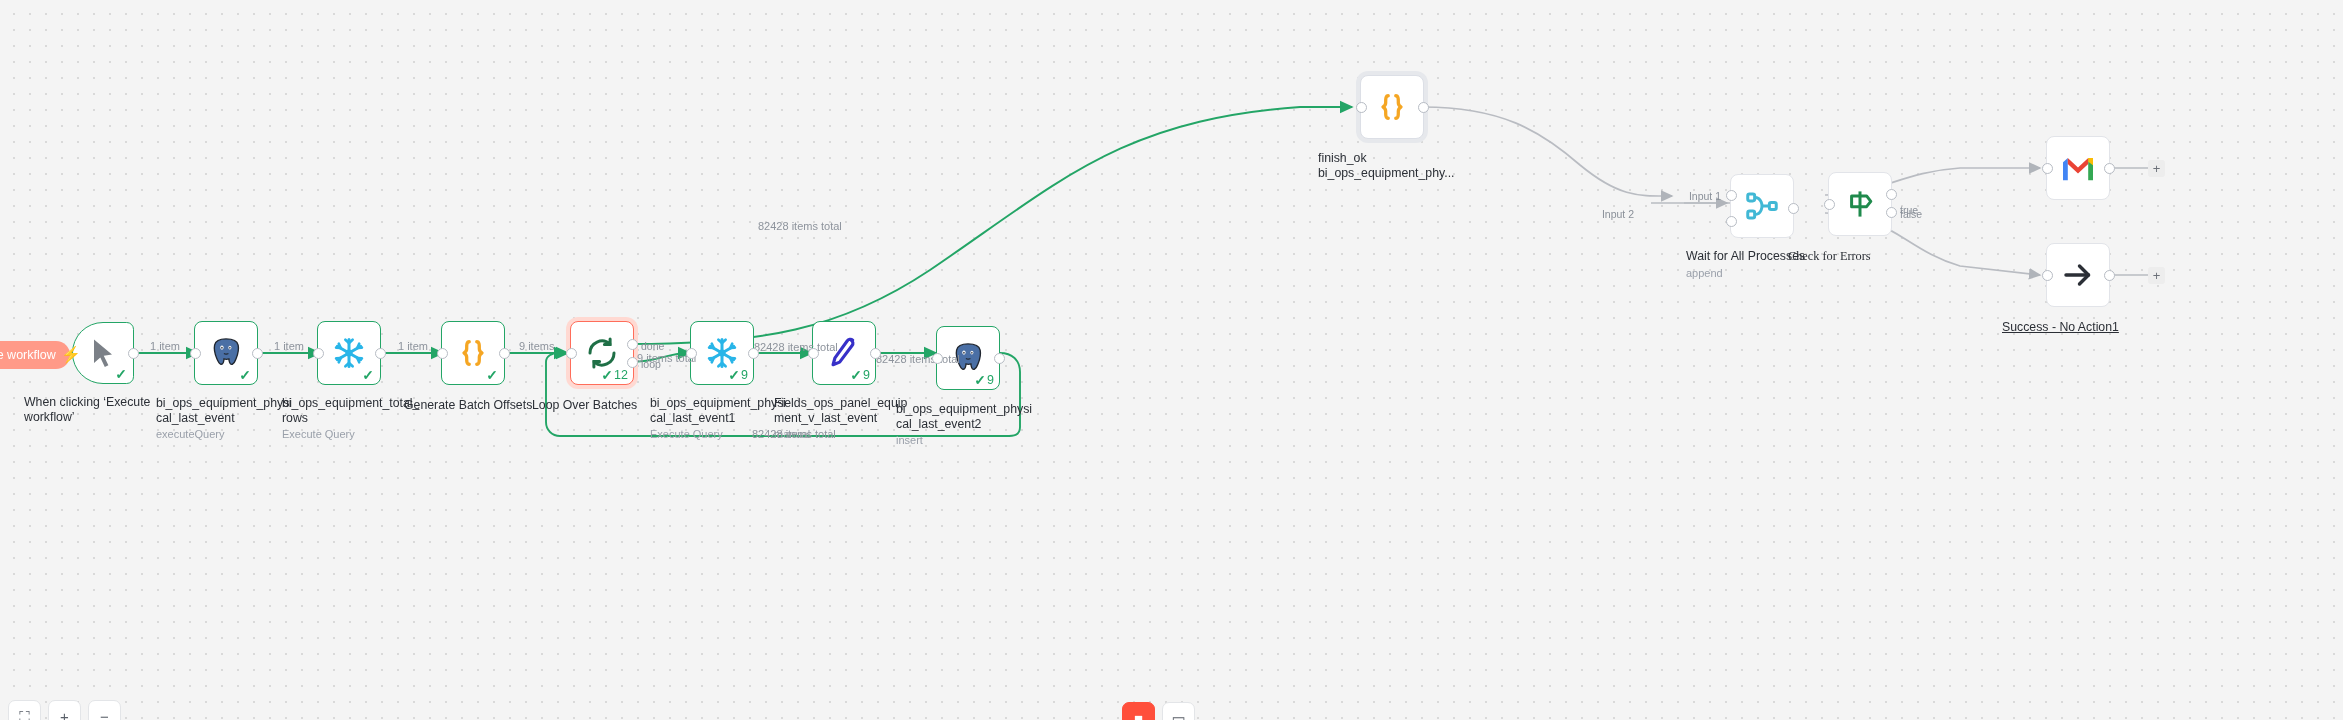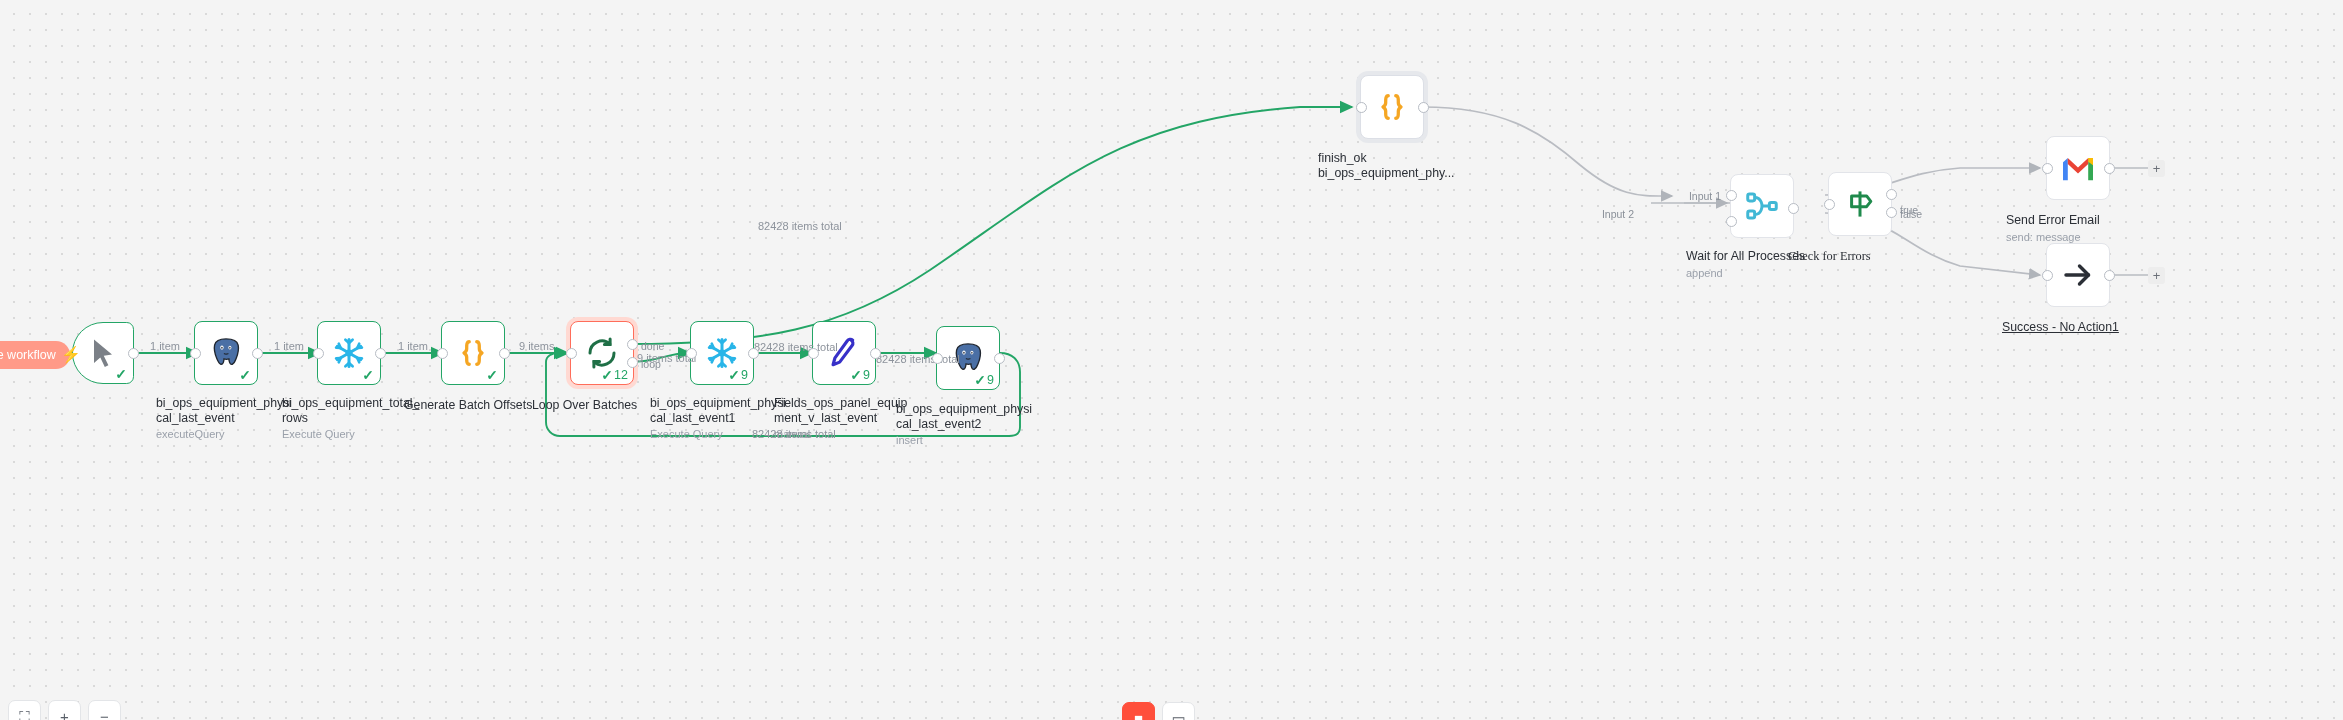--- a/index.html
+++ b/index.html
@@ -205,20 +205,24 @@
       <svg viewBox="0 0 24 24">
           <path d="M6 3 L18 13 L12.5 13.8 L15.6 20.2 L13.2 21.4 L10.2 15 L6 18.6 Z" fill="#7b8087"></path>
         </svg>
     </span>
     <span class="nodestatus">
       <span class="tick">✓</span>
         <span class="cnt"></span>
     </span>
   </div>
   <div class="port" style="left:128px; top:348px;"></div>
+  <div class="caption" style="left:24px; top:380px; width:160px;">
+    <span>When clicking ‘Execute
+workflow’</span>
+  </div>
 
   <div class="node ok" style="left:194px; top:321px;">
     <span class="glyph">
       <svg viewBox="0 0 24 24">
         <path d="M12 2.6c-3.6 0-7 1.2-7.6 4.1-.6 2.8.4 6.5 1.6 9.3.7 1.6 1.6 3.2 2.6 3.5.8.2 1.3-.5 1.6-1.2.2-.5.4-1.6.5-2.4.5.2 1 .3 1.5.3.6 0 1.2-.1 1.7-.3.1.9.3 2 .6 2.6.3.7.9 1.3 1.7 1 1-.4 1.9-2 2.5-3.6 1.1-2.8 2-6.4 1.4-9.2C19.5 3.8 15.8 2.6 12 2.6z" fill="#4a6fa5" stroke="#20262f" stroke-width="0.9"></path>
         <ellipse cx="9.3" cy="8.4" rx="1.1" ry="1.4" fill="#ffffff"></ellipse>
         <ellipse cx="9.3" cy="8.5" rx="0.5" ry="0.7" fill="#20262f"></ellipse>
         <ellipse cx="14.6" cy="8.4" rx="1" ry="1.3" fill="#ffffff"></ellipse>
         <ellipse cx="14.6" cy="8.5" rx="0.45" ry="0.65" fill="#20262f"></ellipse>
         <path d="M10.6 12.4c.9.5 2.1.5 3 0" stroke="#20262f" stroke-width="0.8" fill="none"></path>
@@ -452,24 +456,20 @@
         <path d="M18.8 18.2 L18.8 3.4 L22 6.2 L22 18.2 Z" fill="#34a853"></path>
         <path d="M5.2 3.4 L12 9.6 L18.8 3.4 L18.8 7.4 L12 13.6 L5.2 7.4 Z" fill="#ea4335"></path>
         <path d="M18.8 3.4 L22 6.2 L22 3.4 Z" fill="#fbbc05"></path>
         <path d="M5.2 18.2 L5.2 7.4 L12 13.6 L18.8 7.4 L18.8 18.2 Z" fill="#ea4335" opacity="0"></path>
         <path d="M18.8 3.4 L22 3.4 L22 8.2 L18.8 5.8 Z" fill="#fbbc05"></path>
       </svg>
     </span>
   </div>
   <div class="port" style="left:2042px; top:163px;"></div>
   <div class="port" style="left:2104px; top:163px;"></div>
-  <div class="caption" style="left:2006px; top:198px; width:146px;">
-    <span>Send Error Email</span>
-    <span class="sub">send: message</span>
-  </div>
   <div class="plusbtn" style="left:2148px; top:160px;">+</div>
 
   <div class="node plain" style="left:2046px; top:243px;">
     <span class="glyph">
       <svg viewBox="0 0 24 24" fill="none" stroke="#2b2f36" stroke-width="2.3" stroke-linecap="round" stroke-linejoin="round">
         <path d="M4 12 L19 12"></path>
           <path d="M13 6 L19 12 L13 18"></path>
       </svg>
     </span>
   </div>

